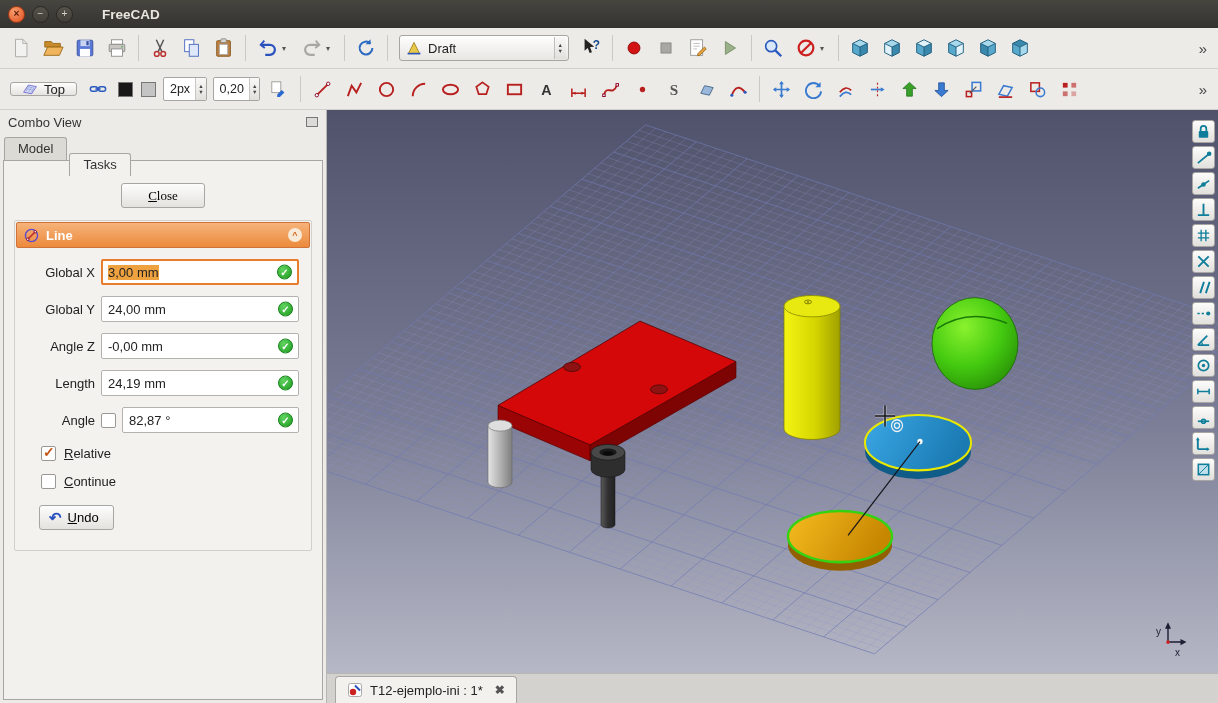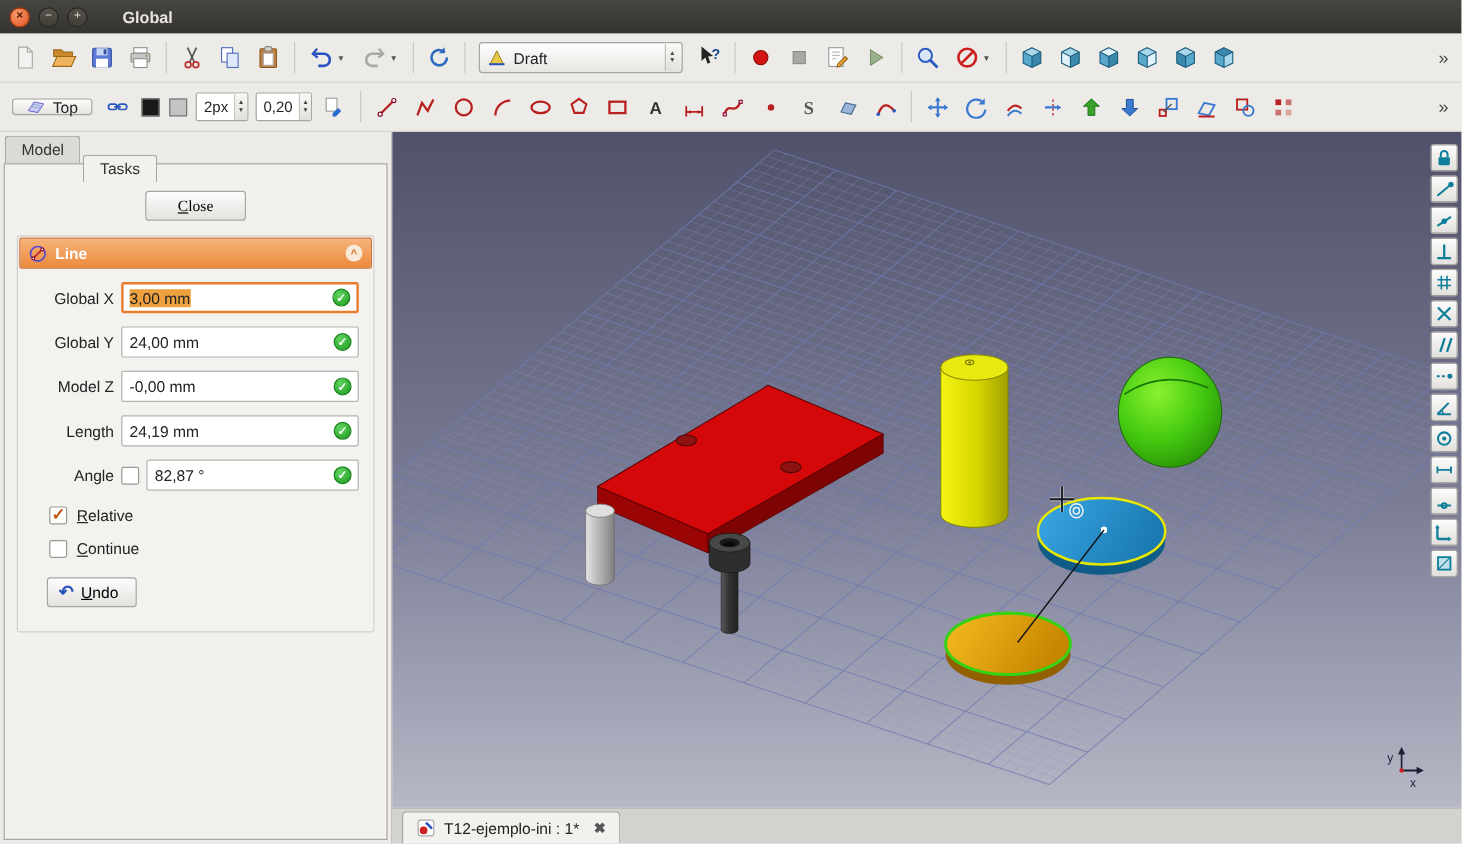--- a/index.html
+++ b/index.html
@@ -74,21 +74,21 @@
 </style>
 </head>
 <body>
 
 <div class="app">
 
   <div class="titlebar">
     <span class="wbtn close">×</span>
     <span class="wbtn min">−</span>
     <span class="wbtn max">+</span>
-    <span class="titletext">Global</span>
+    <span class="titletext">FreeCAD</span>
   </div>
 
   <div class="tb">
     <span class="tbtn">
         <svg viewBox="0 0 24 24" width="22" height="22">
           <path d="M6 2.5h8l4.5 4.5v14.5H6z" fill="#f2f2f0" stroke="#a8a8a4"></path>
           <path d="M14 2.5V7h4.5" fill="none" stroke="#a8a8a4"></path>
         </svg>
       </span>
     <span class="tbtn">
@@ -440,20 +440,24 @@
           <rect x="3" y="12" width="5" height="5" fill="#b82020" opacity=".6"></rect>
           <rect x="12" y="12" width="5" height="5" fill="#b82020" opacity=".35"></rect>
         </svg>
       </span>
     <span class="ovf">»</span>
   </div>
 
   <div class="main">
 
     <div class="sidepanel">
+      <div class="cv-title">
+        <span>Combo View</span>
+        <span class="float-icon"></span>
+      </div>
       <div class="tabs">
         <div class="tab">Model</div>
         <div class="tab active">Tasks</div>
       </div>
       <div class="cv-body">
         <button class="close-btn"><span class="mn">Close</span></button>
 
         <div class="taskbox">
           <div class="taskhdr">
             <svg viewBox="0 0 16 16" width="15" height="15">
@@ -474,21 +478,21 @@
             </div>
           </div>
           <div class="frow">
             <span class="flabel">Global Y</span>
             <div class="finput">
               <span class="fval">24,00 mm</span>
               <span class="okbadge">✓</span>
             </div>
           </div>
           <div class="frow">
-            <span class="flabel">Model Z</span>
+            <span class="flabel">Angle Z</span>
             <div class="finput">
               <span class="fval">-0,00 mm</span>
               <span class="okbadge">✓</span>
             </div>
           </div>
           <div class="frow">
             <span class="flabel">Length</span>
             <div class="finput">
               <span class="fval">24,19 mm</span>
               <span class="okbadge">✓</span>

